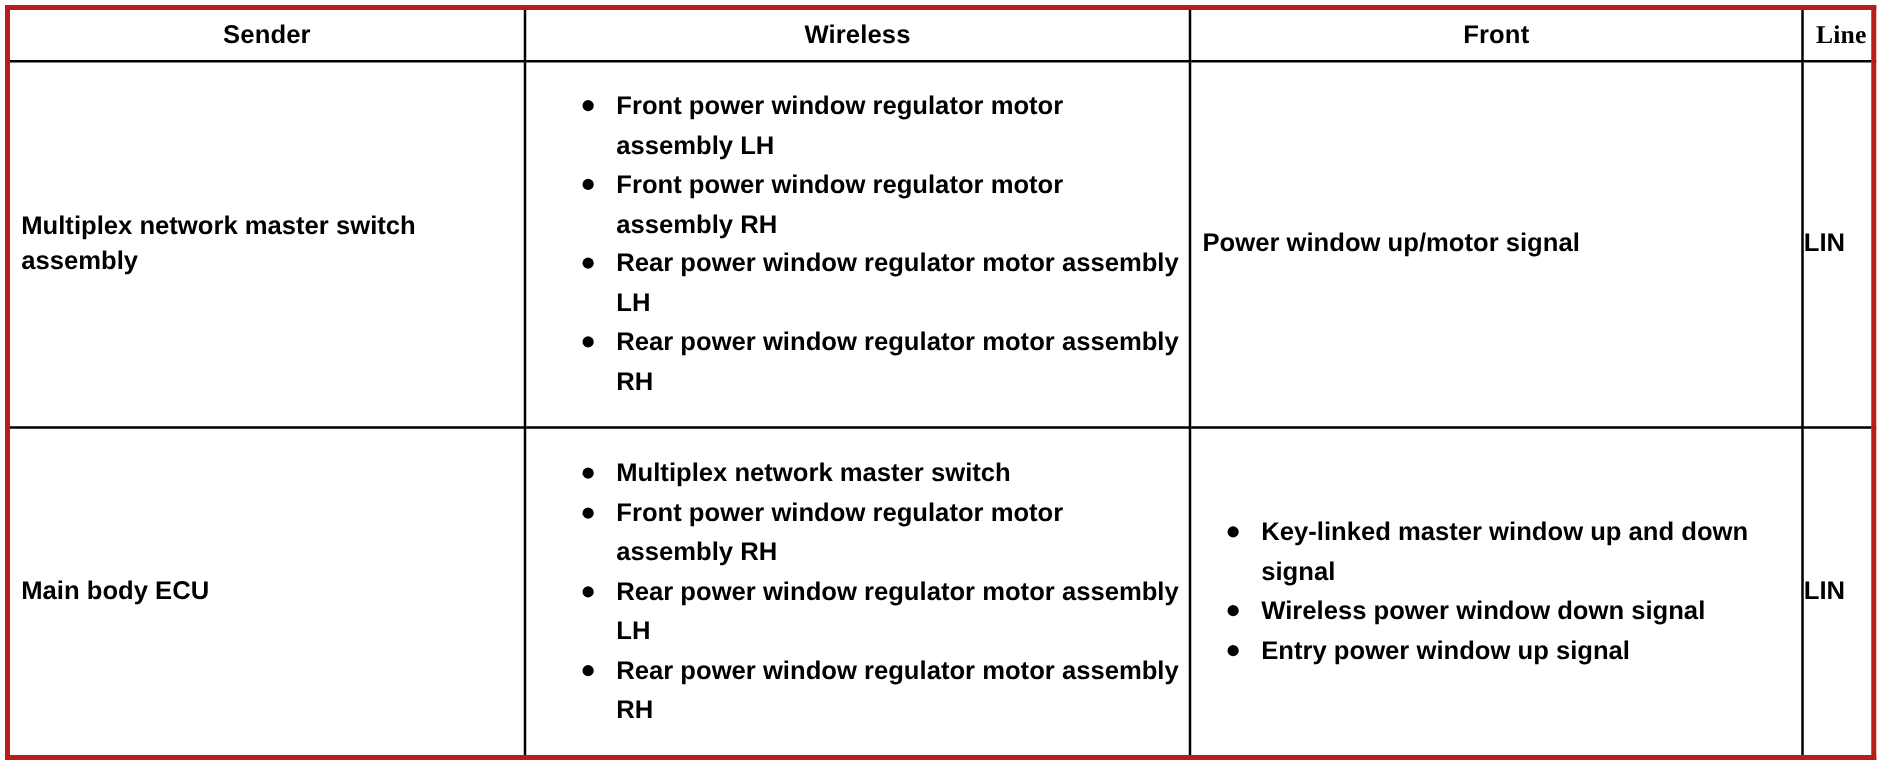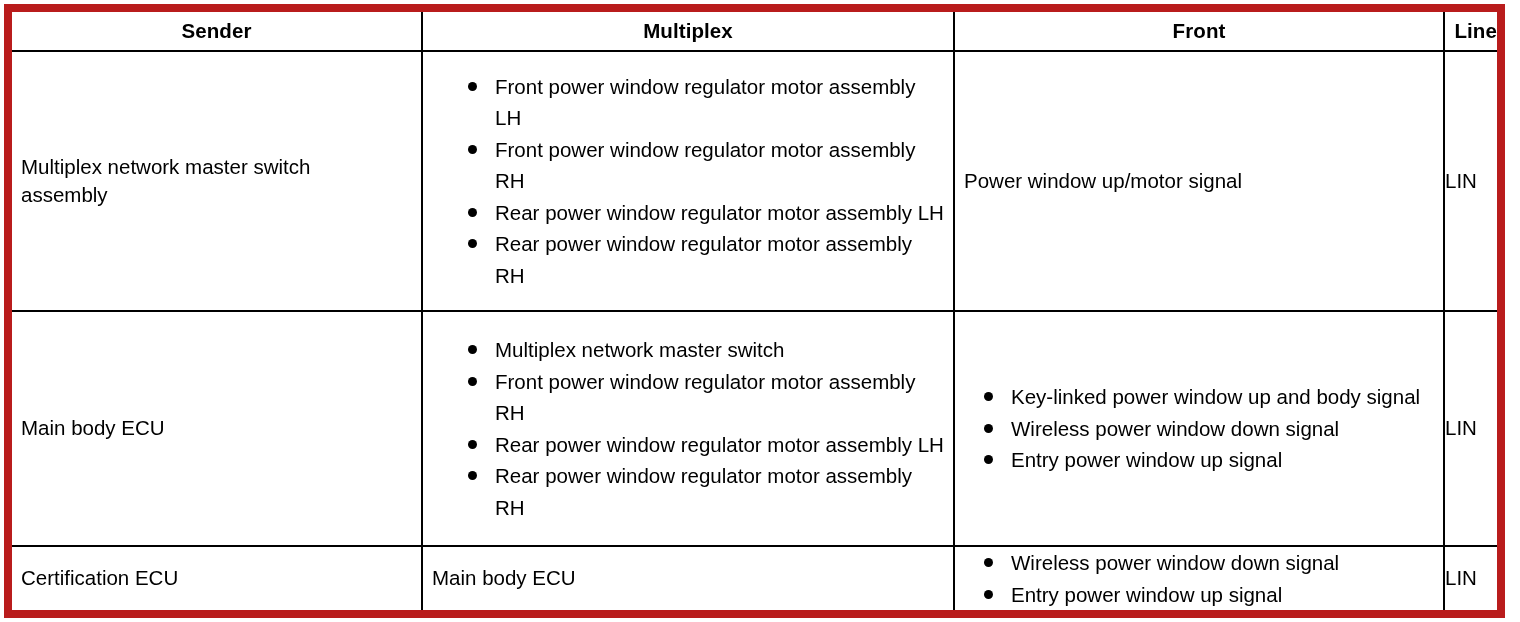--- a/index.html
+++ b/index.html
@@ -22,21 +22,21 @@
     width: 1493px;
     height: 604px;
     box-sizing: border-box;
   }
 
   table.comm-table {
     border-collapse: collapse;
     table-layout: fixed;
     width: 1493px;
     height: 604px;
-    border: 8px solid #b91c1c;
+    border: 4px solid #b91c1c;
     box-sizing: border-box;
     background: #fef9c3;
   }
 
   table.comm-table td,
   table.comm-table th {
     border: 2px solid #000;
     box-sizing: border-box;
     vertical-align: middle;
     padding: 0;
@@ -50,27 +50,28 @@
   col.c-line     { width: 57px;  }
 
   thead th {
     height: 43px;
     font-size: 20.5px;
     font-weight: bold;
     text-align: center;
     letter-spacing: 0.1px;
   }
   thead th.th-line {
-    text-align: right;
+    text-align: center;
     padding-left: 6px;
+    font-family: Liberation Serif, serif;
   }
 
   td.cell {
     font-size: 20.5px;
-    font-weight: normal;
+    font-weight: bold;
     line-height: 28.5px;
   }
 
   .plain-text {
     padding: 0 8px 0 9px;
     white-space: pre-line;
   }
 
   td.cell-line {
     font-size: 20.5px;
@@ -116,21 +117,21 @@
   <table class="comm-table">
     <colgroup>
       <col class="c-sender">
       <col class="c-receiver">
       <col class="c-signal">
       <col class="c-line">
     </colgroup>
     <thead>
       <tr>
         <th class="th-sender">Sender</th>
-        <th class="th-receiver">Multiplex</th>
+        <th class="th-receiver">Wireless</th>
         <th class="th-signal">Front</th>
         <th class="th-line">Line</th>
       </tr>
     </thead>
     <tbody>
 
       <tr class="row1">
         <td class="cell cell-sender">
           <div class="plain-text">Multiplex network master switch
 assembly</div>
@@ -156,39 +157,24 @@
         <td class="cell cell-receiver">
           <ul class="bullets">
             <li>Multiplex network master switch</li>
             <li>Front power window regulator motor assembly RH</li>
             <li>Rear power window regulator motor assembly LH</li>
             <li>Rear power window regulator motor assembly RH</li>
           </ul>
         </td>
         <td class="cell cell-signal">
           <ul class="bullets">
-            <li>Key-linked power window up and body signal</li>
+            <li>Key-linked master window up and down signal</li>
             <li>Wireless power window down signal</li>
             <li>Entry power window up signal</li>
           </ul>
         </td>
         <td class="cell cell-line">LIN</td>
       </tr>
 
-      <tr class="row3">
-        <td class="cell cell-sender">
-          <div class="plain-text">Certification ECU</div>
-        </td>
-        <td class="cell cell-receiver">
-          <div class="plain-text">Main body ECU</div>
-        </td>
-        <td class="cell cell-signal">
-          <ul class="bullets">
-            <li>Wireless power window down signal</li>
-            <li>Entry power window up signal</li>
-          </ul>
-        </td>
-        <td class="cell cell-line">LIN</td>
-      </tr>
 
     </tbody>
   </table>
 </div>
 
 </body></html>

